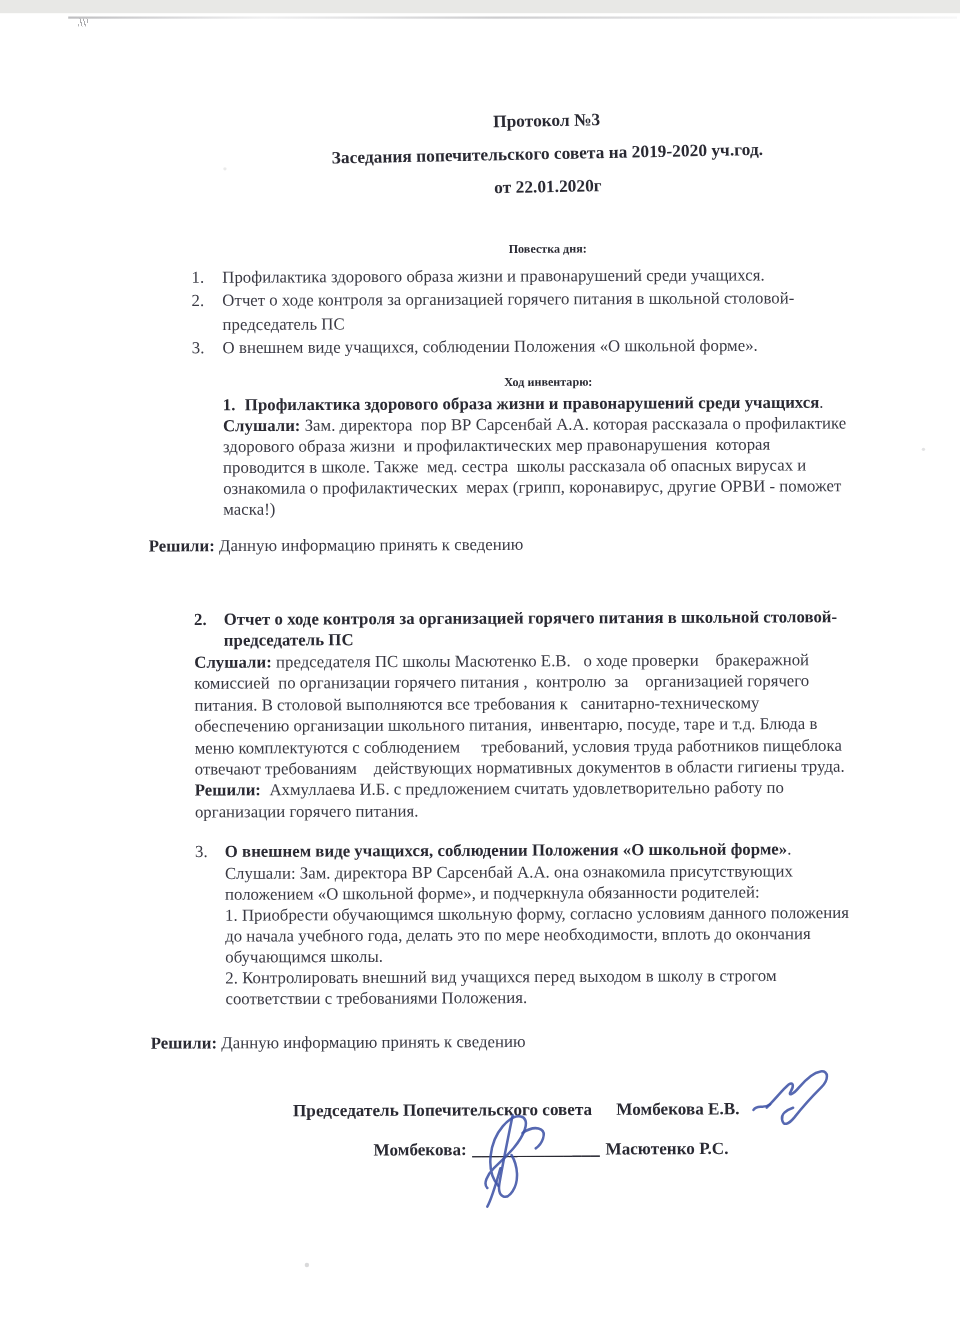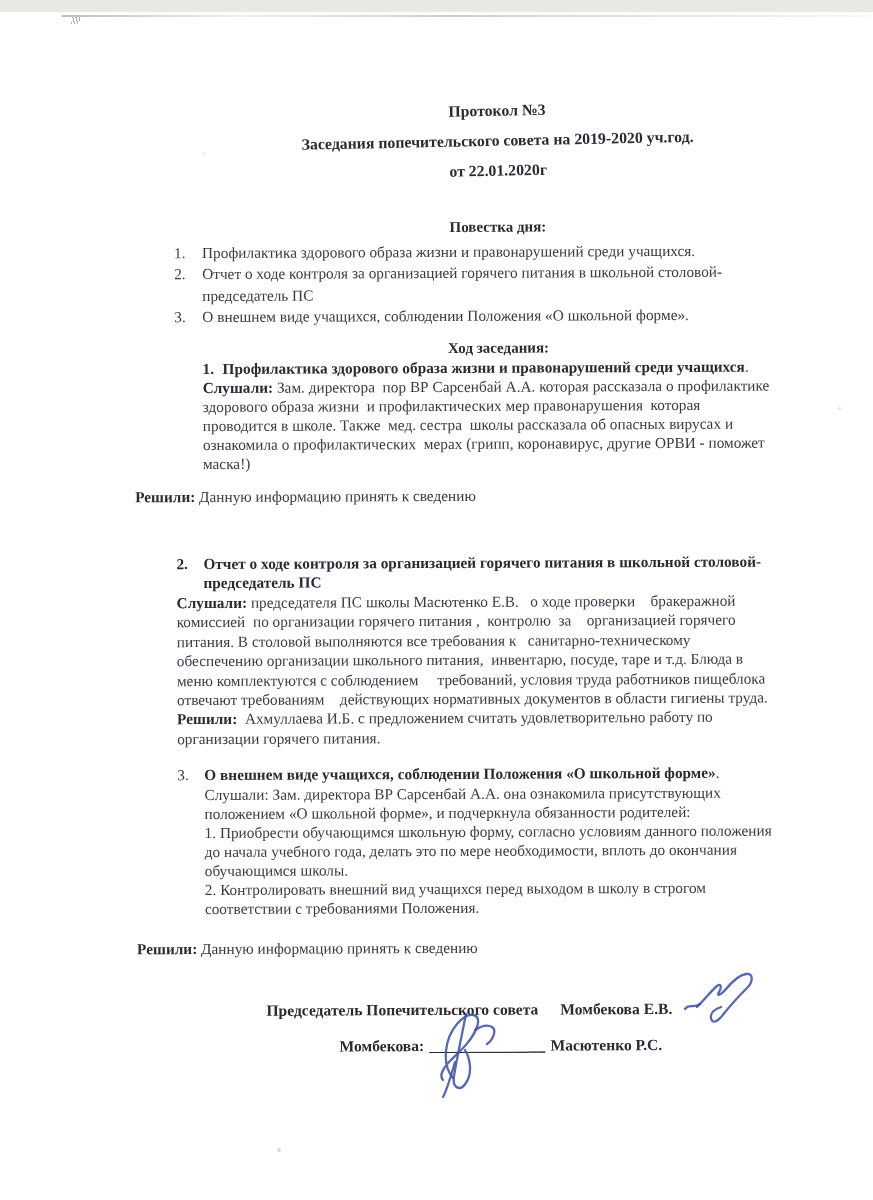--- a/index.html
+++ b/index.html
@@ -12,21 +12,21 @@
     font-family:"Liberation Serif","DejaVu Serif",serif;
     color:#3a3a44;
     font-size:15.3px;
   }
   .content{position:absolute;top:0;left:0;width:873px;padding-top:89px;transform:rotate(-0.25deg);transform-origin:50% 0;}
   .bold{font-weight:700;color:#2a2a33;}
   .pre{white-space:pre-wrap;}
   .center-block{margin-left:124px;width:746px;text-align:center;}
   .hdr{transform:rotate(-0.9deg);transform-origin:50% 50%;}
   .hdr .hline{line-height:19px;margin-bottom:11px;font-size:15.8px;}
-  .section-heading{line-height:20px;font-size:15px;}
+  .section-heading{line-height:20px;font-size:11px;}
   .agenda-head{margin-top:37px;}
   .agenda-list{margin-top:4px;}
   .agenda-item{display:flex;margin-left:173px;line-height:21.3px;}
   .agenda-item .num{flex:0 0 28px;}
   .proc-head{margin-top:12px;}
   .item{line-height:19px;}
   .item-head{display:flex;line-height:19.3px;}
   .i1{margin-left:201px;margin-top:0;}
   .i1 .item-head .num{flex:0 0 20px;}
   .i1 .body{margin-top:0;}
@@ -88,21 +88,21 @@
         <span class="pre">Отчет о ходе контроля за организацией горячего питания в школьной столовой-
 председатель ПС</span>
       </div>
       <div class="agenda-item">
         <span class="num">3.</span>
         <span class="pre">О внешнем виде учащихся, соблюдении Положения «О школьной форме».</span>
       </div>
     </div>
 
     <div class="center-block proc-head">
-      <span class="bold section-heading">Ход заседания:</span>
+      <span class="bold section-heading">Ход инвентарю:</span>
     </div>
 
     <div class="item i1">
       <div class="item-head">
         <span class="num bold">1.</span>
         <span><span class="bold pre">Профилактика здорового образа жизни и правонарушений среди учащихся</span><span>.</span></span>
       </div>
       <div class="body">
         <span class="bold">Слушали:</span><span class="pre"> Зам. директора  пор ВР Сарсенбай А.А. которая рассказала о профилактике
 здорового образа жизни  и профилактических мер правонарушения  которая

